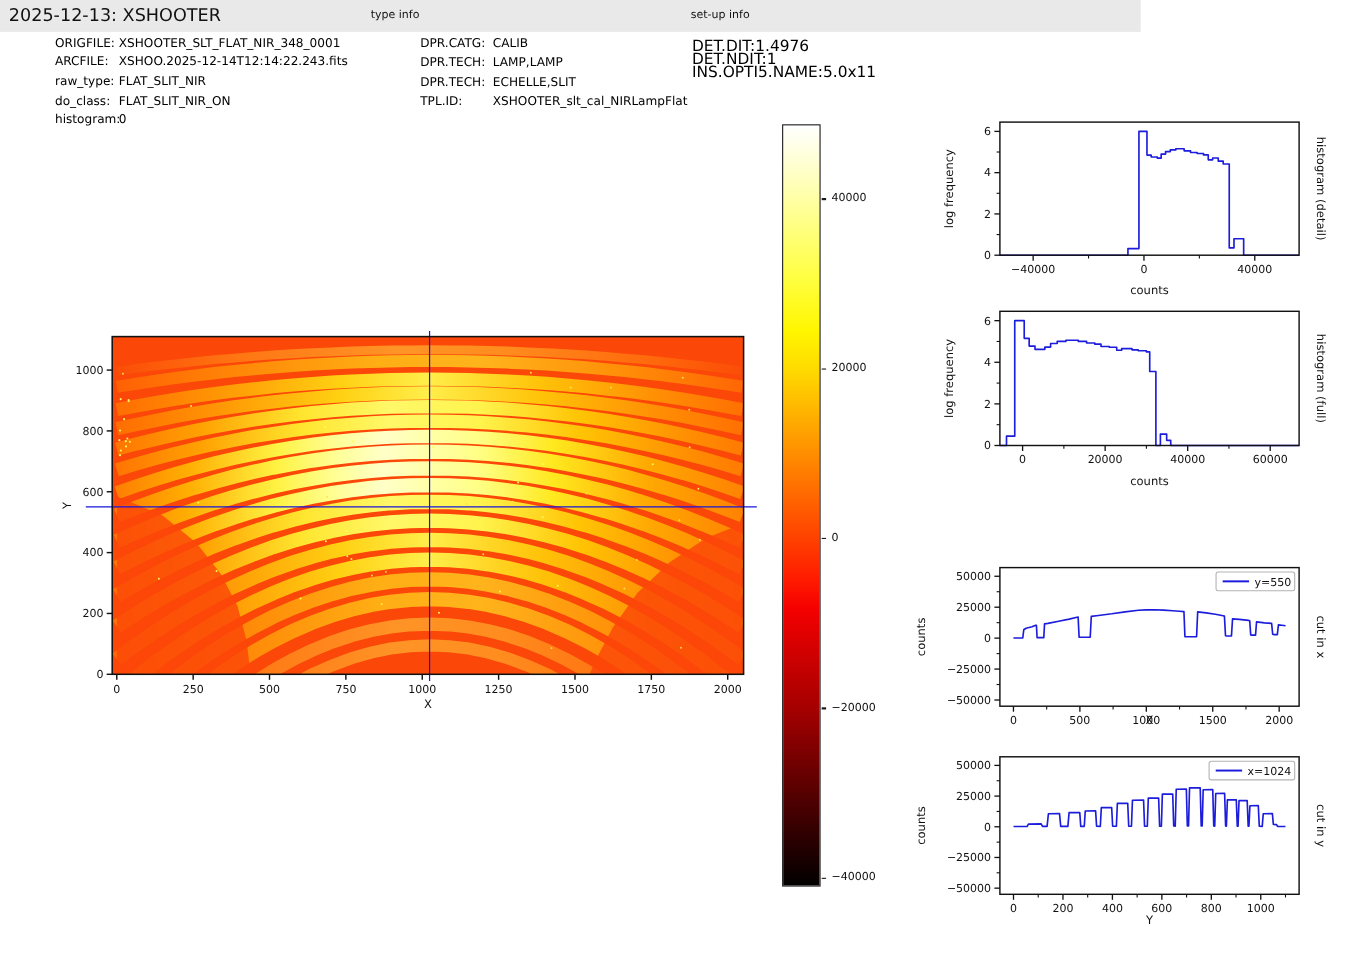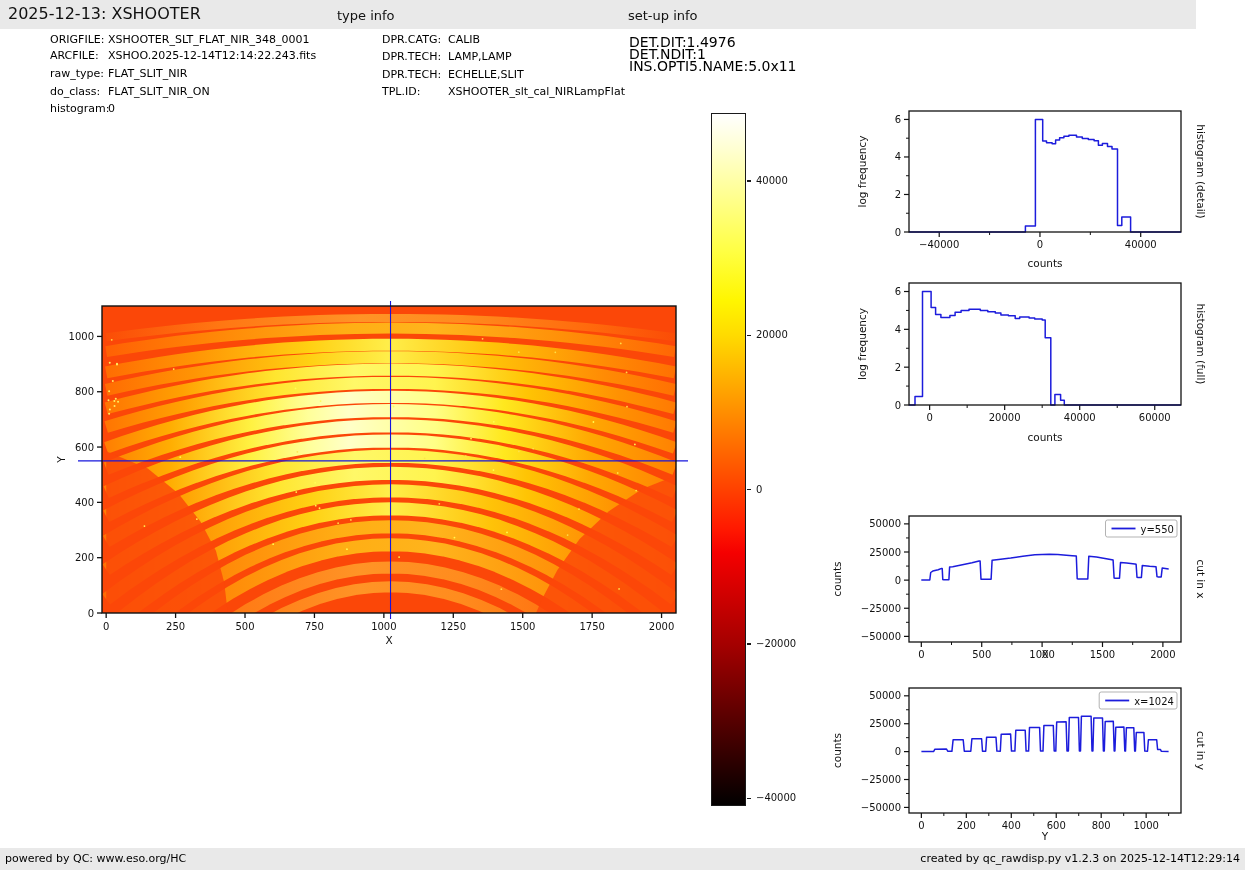--- a/index.html
+++ b/index.html
@@ -1,20 +1,20 @@
 <!DOCTYPE html>
 <html><head>
 <meta charset="utf-8">
 <style>
   html,body{margin:0;padding:0;background:#ffffff;}
   .page{position:relative;width:1245px;height:870px;background:#ffffff;overflow:hidden;
         font-family:"DejaVu Sans","Liberation Sans",sans-serif;color:#000;}
-  .topbar{position:absolute;left:0;top:0;width:1196px;height:29px;background:#e9e9e9;}
+  .topbar{position:absolute;left:0;top:0;width:1037px;height:29px;background:#e9e9e9;}
   .topbar .title{position:absolute;left:8px;top:4px;font-size:16px;color:#111;}
-  .topbar .sec{position:absolute;top:8px;font-size:13px;color:#111;}
+  .topbar .sec{position:absolute;top:8px;font-size:10px;color:#111;}
   .inforow{position:absolute;font-size:11px;white-space:nowrap;}
   .inforow .lbl{display:inline-block;margin-left:45px;}
   .setrow{position:absolute;font-size:14px;white-space:nowrap;}
   .w58{width:58px;}
   .w66{width:66px;}
   .w133{width:133px;}
   svg{position:absolute;overflow:visible;}
   #colorbar-wrap{position:absolute;left:711px;top:113px;width:35px;height:693px;}
   #colorbar-bar{position:absolute;left:0;top:0;width:35px;height:693px;border:1px solid #1a1a1a;box-sizing:border-box;}
   .cbtick{position:absolute;left:36px;width:4px;height:1.4px;background:#1a1a1a;}
@@ -358,18 +358,14 @@
       <text x="215" y="168" font-size="10.5" fill="#111" font-family="&quot;DejaVu Sans&quot;,&quot;Liberation Sans&quot;,sans-serif" text-anchor="middle">Y</text>
       <text x="11" y="78.5" font-size="10.5" fill="#111" font-family="&quot;DejaVu Sans&quot;,&quot;Liberation Sans&quot;,sans-serif" text-anchor="middle" transform="rotate(-90 11 78.5)">counts</text>
       <text x="367" y="78.5" font-size="10.5" fill="#111" font-family="&quot;DejaVu Sans&quot;,&quot;Liberation Sans&quot;,sans-serif" text-anchor="middle" transform="rotate(90 367 78.5)">cut in y</text>
       <polyline points="91.4,79.4 103.7,79.4 104.9,77.2 116.5,77.0 117.7,79.2 121.9,79.3 123.1,67.8 133.2,67.7 134.3,79.2 140.8,79.2 141.9,66.8 151.6,66.7 152.5,79.2 155.7,79.2 156.6,65.3 166.0,65.2 166.9,79.1 170.3,79.2 171.2,62.2 180.6,62.1 181.5,79.1 184.9,79.1 185.8,58.3 195.2,58.2 196.1,79.1 198.6,79.1 199.5,55.5 209.6,55.4 210.5,79.0 213.0,79.1 213.9,53.6 223.3,53.5 224.2,79.0 225.8,79.1 226.7,49.9 236.1,49.8 237.0,78.9 238.4,79.0 239.3,45.5 248.5,45.4 249.4,78.9 250.5,78.9 251.4,44.3 261.1,44.2 262.0,78.9 262.9,78.9 263.8,46.0 272.5,45.9 273.4,78.9 274.3,79.0 275.2,49.4 283.3,49.3 284.2,78.9 284.9,79.0 285.8,55.2 293.9,55.1 294.8,79.0 295.5,79.1 296.4,55.8 303.8,55.7 304.7,79.1 305.4,79.1 306.3,60.5 313.9,60.4 314.8,79.1 317.5,79.2 318.4,67.8 326.7,67.7 327.6,77.5 330.5,77.6 331.4,79.3 338.6,79.4" fill="none" stroke="#1c1cdc" stroke-width="1.5" stroke-linejoin="round"></polyline>
       <rect x="269.2" y="20" width="77.8" height="17" rx="2" fill="#ffffff" fill-opacity="0.9" stroke="#b3b3b3"></rect>
       <line x1="275.2" y1="28.5" x2="299.2" y2="28.5" stroke="#1c1cdc" stroke-width="1.8"></line>
       <text x="304.2" y="32.5" font-size="10" fill="#111" font-family="&quot;DejaVu Sans&quot;,&quot;Liberation Sans&quot;,sans-serif">x=1024</text>
       <rect x="79" y="16" width="272" height="125" fill="none" stroke="#111" stroke-width="1.3"></rect>
     </svg>
 
-  <div class="footer">
-    <span class="fl">powered by QC: www.eso.org/HC</span>
-    <span class="fr">created by qc_rawdisp.py v1.2.3 on 2025-12-14T12:29:14</span>
-  </div>
 
 </div>
 
 </body></html>

